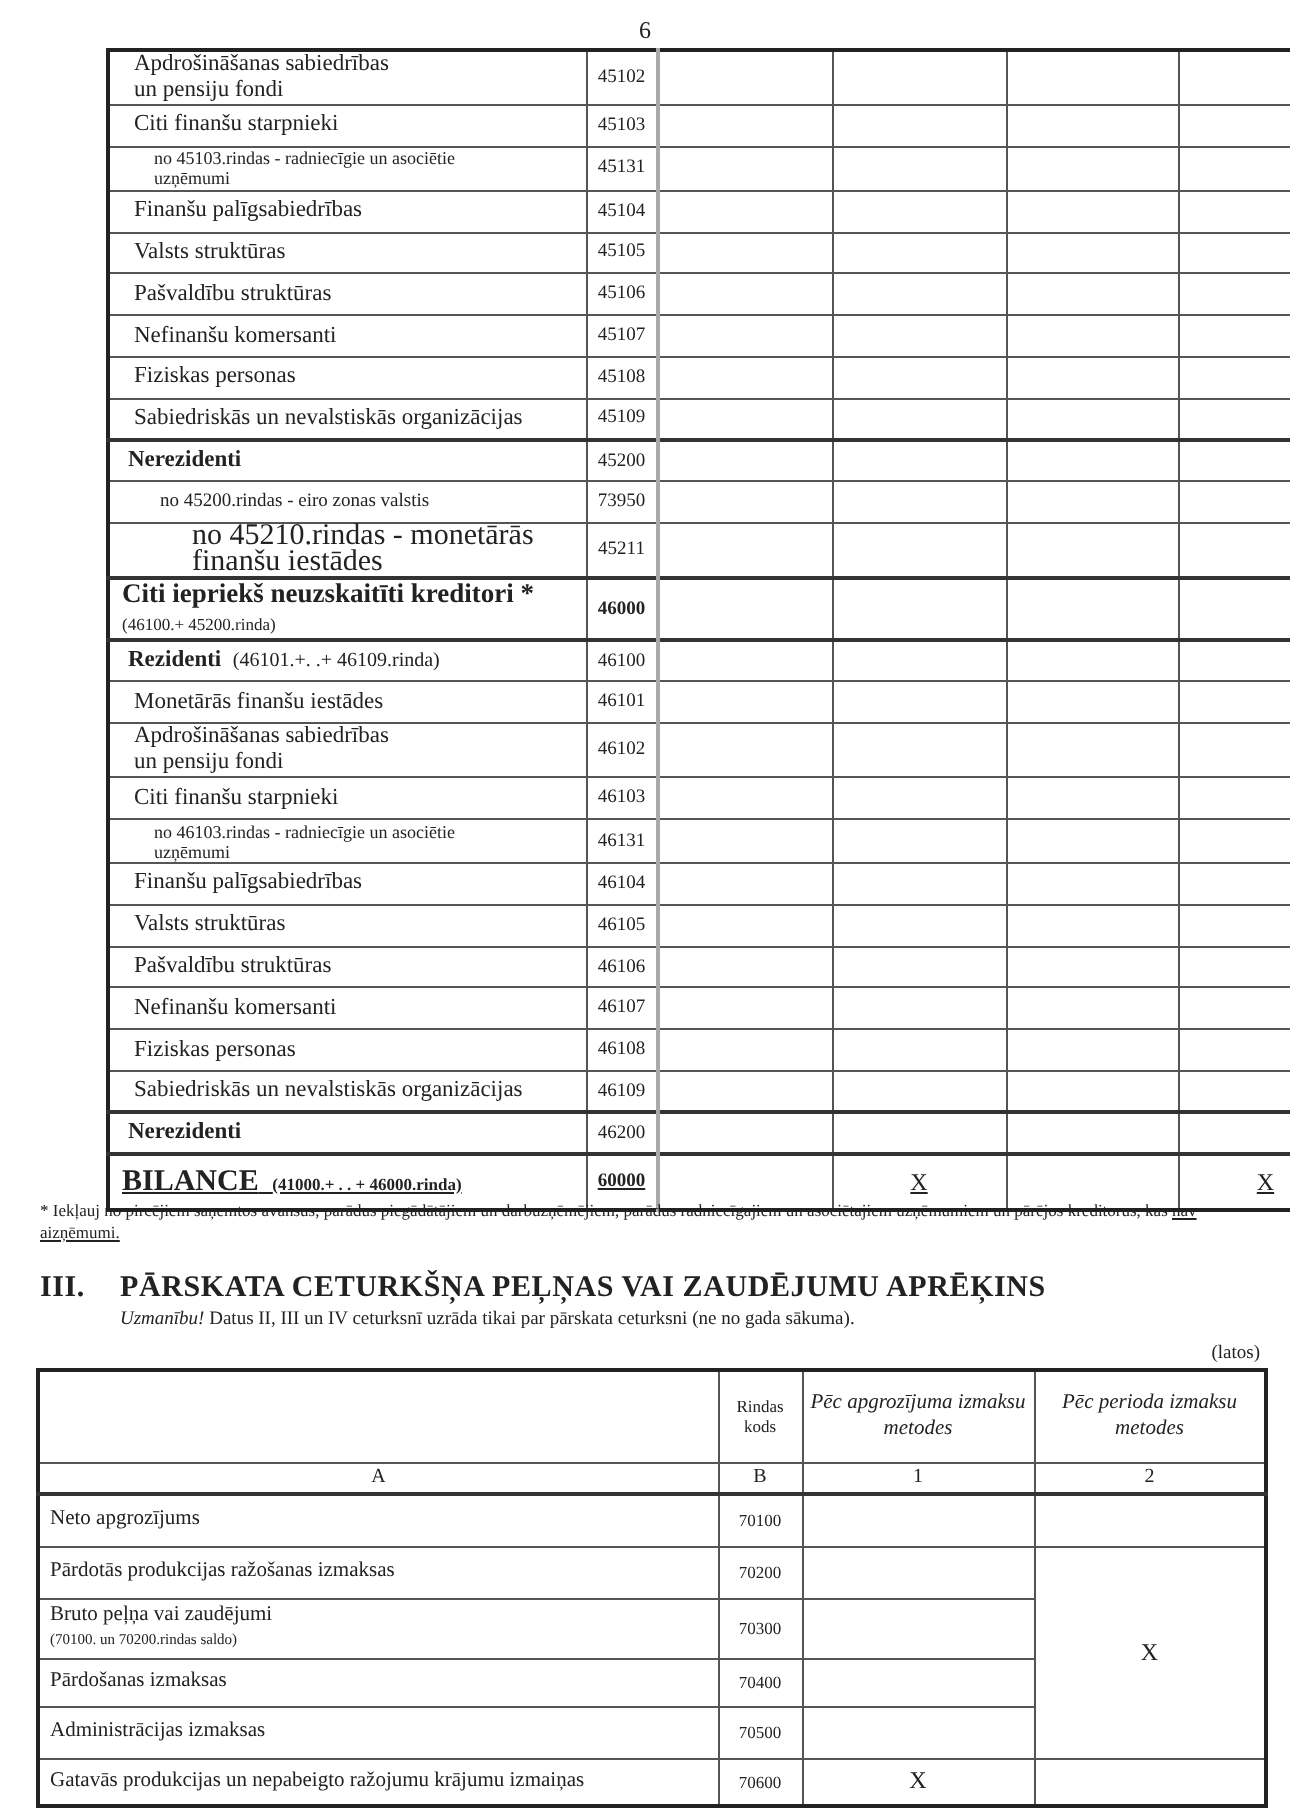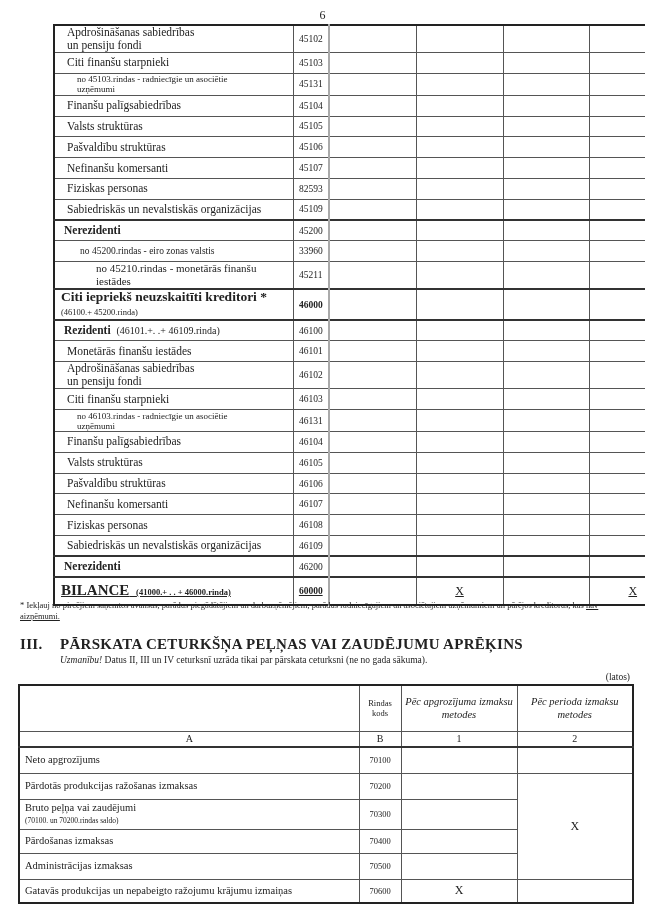--- a/index.html
+++ b/index.html
@@ -9,21 +9,21 @@
     }
     .page-num { position: absolute; top: 8px; left: 0; width: 645px; text-align: center; font-size: 12px; }
 
     table { border-collapse: collapse; position: absolute; table-layout: fixed; }
     td { border: 1px solid #555; padding: 0; vertical-align: middle; }
 
     #t1 { left: 13px; top: 24px; width: 623px; border: 2px solid #222; margin-left: 40px; }
     #t1 td.lbl { font-size: 11.5px; padding-left: 12px; line-height: 13px; }
     #t1 td.lbl.bold { font-weight: bold; padding-left: 9px; }
     #t1 td.lbl.sub1 { font-size: 9.5px; padding-left: 25px; line-height: 11px; }
-    #t1 td.lbl.sub2 { font-size: 11px; padding-left: 41px; }
+    #t1 td.lbl.sub2 { font-size: 15px; padding-left: 41px; }
     #t1 td.lbl.sub3 { font-size: 9px; padding-left: 22px; line-height: 10px; }
     #t1 td.code { text-align: center; font-size: 9.5px; border-right: 2px solid #aaa; }
     #t1 td.code.b { font-weight: bold; }
     #t1 td.val { font-size: 12px; text-align: center; }
     #t1 td.big { font-size: 13.5px; font-weight: bold; padding-left: 6px; line-height: 14px; }
     #t1 td.big .small { font-size: 8.5px; font-weight: normal; }
     #t1 tr.thick-top td { border-top: 2px solid #333; }
 
     .footnote { position: absolute; left: 20px; top: 600px; width: 610px; font-size: 8.5px; line-height: 11px; }
     .footnote .u { text-decoration: underline; }
@@ -111,21 +111,21 @@
       <tr style="height: 20.8px;">
         <td class="lbl"><span>Nefinanšu komersanti</span></td>
         <td class="code">45107</td>
         <td class="val"></td>
         <td class="val"></td>
         <td class="val"></td>
         <td class="val"></td>
       </tr>
       <tr style="height: 20.8px;">
         <td class="lbl"><span>Fiziskas personas</span></td>
-        <td class="code">82593</td>
+        <td class="code">45108</td>
         <td class="val"></td>
         <td class="val"></td>
         <td class="val"></td>
         <td class="val"></td>
       </tr>
       <tr style="height: 20.8px;">
         <td class="lbl"><span>Sabiedriskās un nevalstiskās organizācijas</span></td>
         <td class="code">45109</td>
         <td class="val"></td>
         <td class="val"></td>
@@ -135,21 +135,21 @@
       <tr class="thick-top" style="height: 20.8px;">
         <td class="lbl bold"><span>Nerezidenti</span></td>
         <td class="code">45200</td>
         <td class="val"></td>
         <td class="val"></td>
         <td class="val"></td>
         <td class="val"></td>
       </tr>
       <tr style="height: 20.8px;">
         <td class="lbl sub1"><span>no 45200.rindas - eiro zonas valstis</span></td>
-        <td class="code">33960</td>
+        <td class="code">73950</td>
         <td class="val"></td>
         <td class="val"></td>
         <td class="val"></td>
         <td class="val"></td>
       </tr>
       <tr style="height: 20.8px;">
         <td class="lbl sub2"><span>no 45210.rindas - monetārās finanšu iestādes</span></td>
         <td class="code">45211</td>
         <td class="val"></td>
         <td class="val"></td>

